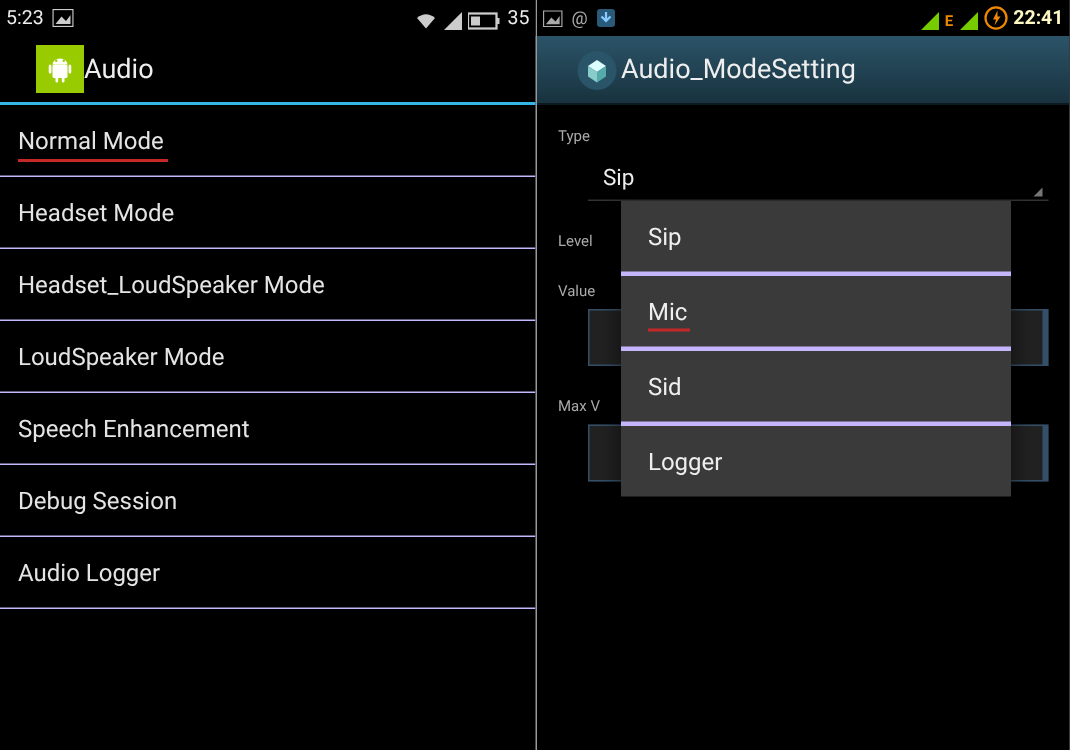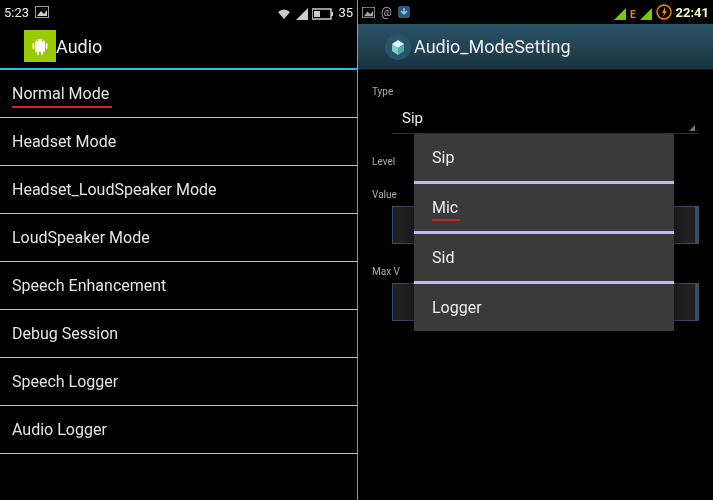--- a/index.html
+++ b/index.html
@@ -101,21 +101,20 @@
     <span>Audio</span>
   </div>
 
   <div class="list">
     <div class="list-item highlight"><span>Normal Mode</span><span class="underline"></span></div>
     <div class="list-item"><span>Headset Mode</span></div>
     <div class="list-item"><span>Headset_LoudSpeaker Mode</span></div>
     <div class="list-item"><span>LoudSpeaker Mode</span></div>
     <div class="list-item"><span>Speech Enhancement</span></div>
     <div class="list-item"><span>Debug Session</span></div>
-    <div class="list-item"><span>Speech Logger</span></div>
     <div class="list-item"><span>Audio Logger</span></div>
   </div>
 </div>
 
 <div class="phone phone-right">
   <div class="status-bar">
     <div class="status-left">
       <span class="sb-icon">
         <svg width="13" height="11" viewBox="0 0 14 12">
             <rect x="0" y="0" width="14" height="12" fill="none" stroke="#aaa" stroke-width="1.5"></rect>

